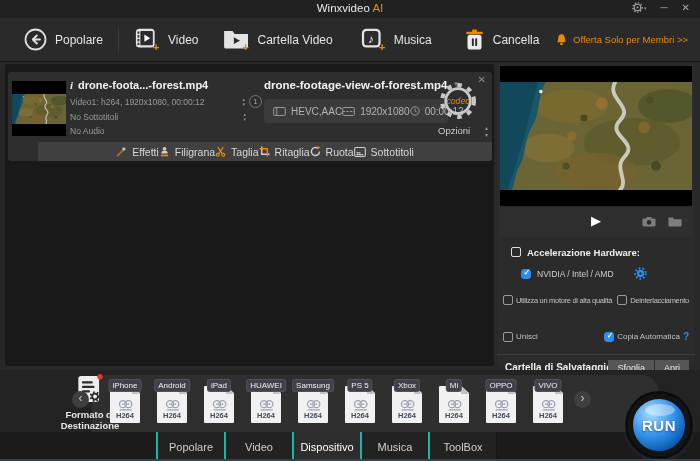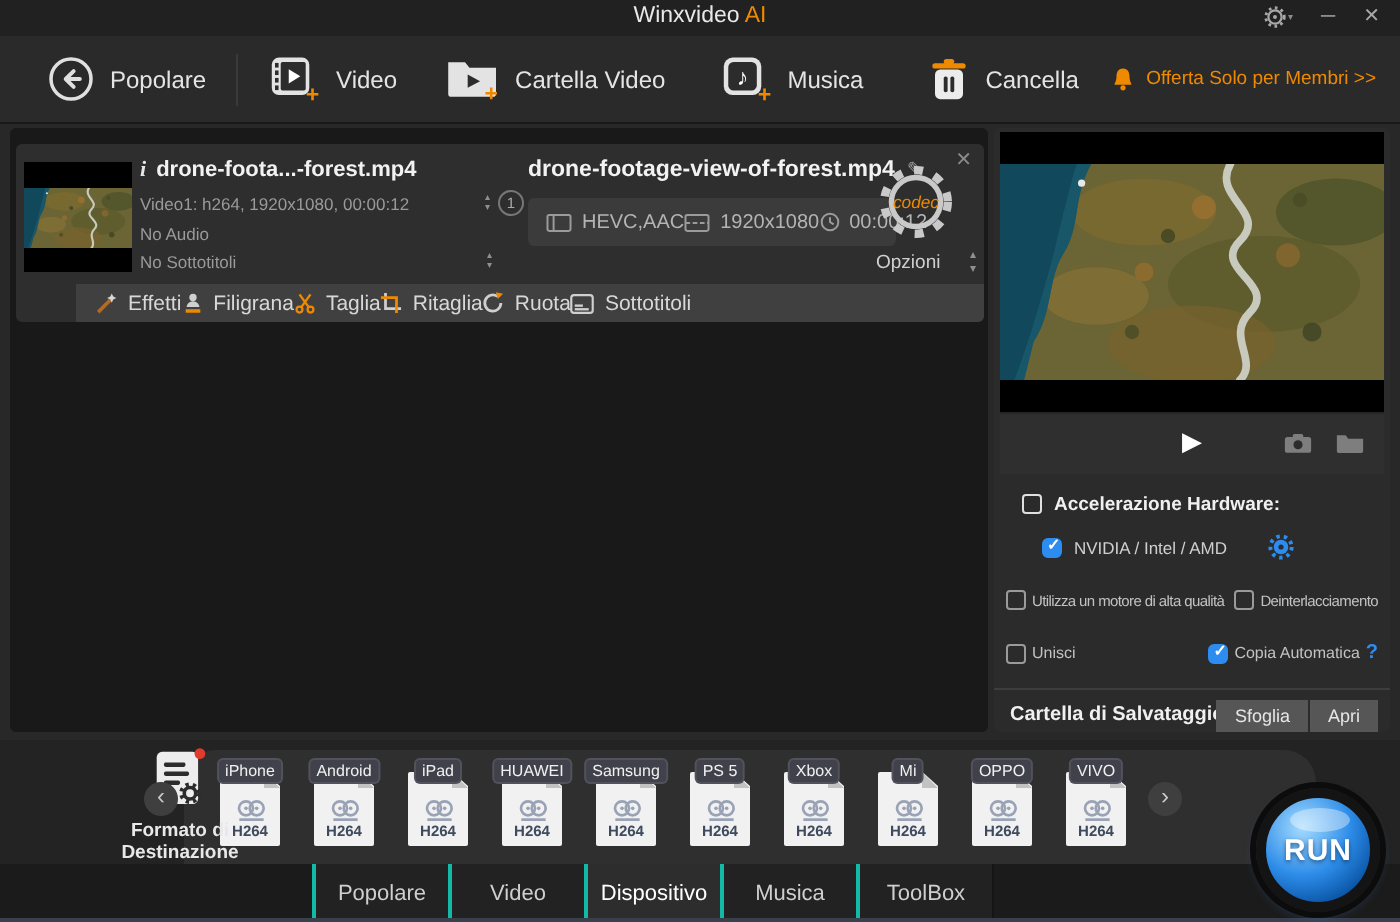--- a/index.html
+++ b/index.html
@@ -42,37 +42,37 @@
   .pencil{color:#9a9a9a;font-size:10px;font-weight:normal;}
   .pill{display:flex;align-items:center;justify-content:space-between;height:24px;background:#3b3b3b;border-radius:3px;
     margin-top:8px;padding:0 9px;font-size:10px;color:#b4b4b4;}
   .pill .m{display:flex;align-items:center;gap:5px;white-space:nowrap;}
   .opts{position:absolute;right:4px;top:9px;width:50px;color:#cfcfcf;}
   .opts .lbl{font-size:9.5px;margin-top:0px;}
   .card-close{position:absolute;right:6px;top:2px;color:#8a8a8a;font-size:10px;}
   .card-scroll{position:absolute;right:4px;bottom:22px;display:flex;flex-direction:column;font-size:6px;
     line-height:7px;color:#8f8f8f;text-align:center;}
   .card-tabs{position:absolute;left:30px;right:0;bottom:0;height:19px;background:#404040;border-radius:0 0 3px 0;
-    display:flex;align-items:center;justify-content:flex-start;padding:0 10px;margin-top:16px;}
+    display:flex;align-items:center;justify-content:center;padding:0 10px;margin-top:16px;}
   .etab{display:flex;align-items:center;gap:5px;font-size:10.5px;color:#d8d8d8;}
 
   
   .rpanel{position:absolute;left:497px;top:64px;width:198px;height:302px;background:#2b2b2b;border-radius:3px;box-sizing:border-box;}
   .preview{margin:2px 3px 0;height:140px;background:#000;display:flex;align-items:center;justify-content:center;overflow:hidden;}
   .preview svg{width:192px;height:108px;}
   .playbar{position:relative;height:30px;margin:0 3px;background:#2f2f2f;border-top:1px solid #262626;}
   .playbtn{position:absolute;left:50%;top:6px;transform:translateX(-50%);color:#fff;font-size:13px;}
   .snapbar{position:absolute;right:10px;top:9px;display:flex;gap:12px;align-items:center;}
   .settings{padding:10px 6px 0 6px;color:#c2c2c2;}
   .srow1{display:flex;align-items:flex-start;gap:6px;padding-left:8px;font-size:9.5px;font-weight:bold;color:#f0f0f0;}
   .srow2{margin-top:9px;padding-left:18px;display:flex;align-items:center;gap:6px;font-size:8.5px;color:#cfcfcf;}
   .srow2 .gear{margin-left:14px;}
   .srow3{margin-top:15px;display:flex;justify-content:space-between;font-size:7.5px;letter-spacing:-0.3px;
     color:#c2c2c2;white-space:nowrap;overflow:hidden;}
-  .srow4{margin-top:16px;display:flex;justify-content:space-between;font-size:8px;color:#c2c2c2;align-items:center;}
+  .srow4{margin-top:26px;display:flex;justify-content:space-between;font-size:8px;color:#c2c2c2;align-items:center;}
   .grp{display:flex;align-items:center;gap:3px;}
   .help{color:#2d8cf0;font-weight:bold;font-size:10px;}
   .cb{width:10px;height:10px;border:1px solid #9a9a9a;border-radius:2px;background:transparent;
     display:inline-block;flex:none;position:relative;box-sizing:border-box;}
   .cb.bold{border-color:#e0e0e0;border-width:1.5px;}
   .cb.checked{background:#2d8cf0;border-color:#2d8cf0;border-radius:3px;}
   .cb.checked::after{content:"✓";position:absolute;left:1.5px;top:-1.5px;font-size:8px;color:#fff;font-weight:bold;}
   .save{margin:12px 0 0;border-top:1px solid #3d3d3d;padding:7px 6px 0 8px;position:relative;}
   .save-label{font-size:10px;font-weight:bold;color:#f0f0f0;}
   .save-btns{position:absolute;right:6px;top:5px;display:flex;gap:1px;}
@@ -235,29 +235,29 @@
         <div class="meta">
           <span>Video1: h264, 1920x1080, 00:00:12</span>
           <span class="grow"></span>
           <span class="spin">
             <span>▴</span>
               <span>▾</span>
           </span>
           <span class="badge1">1</span>
         </div>
         <div class="meta">
-          <span>No Audio</span>
-        </div>
-        <div class="meta">
           <span>No Sottotitoli</span>
           <span class="grow"></span>
           <span class="spin" style="margin-right:16px;">
             <span>▴</span>
               <span>▾</span>
           </span>
+        </div>
+        <div class="meta">
+          <span>No Audio</span>
         </div>
       </div>
 
       <div class="out">
         <div class="out-title">
           <span>drone-footage-view-of-forest.mp4</span>
           <span class="pencil">✎</span>
         </div>
         <div class="pill">
           <span class="m">

